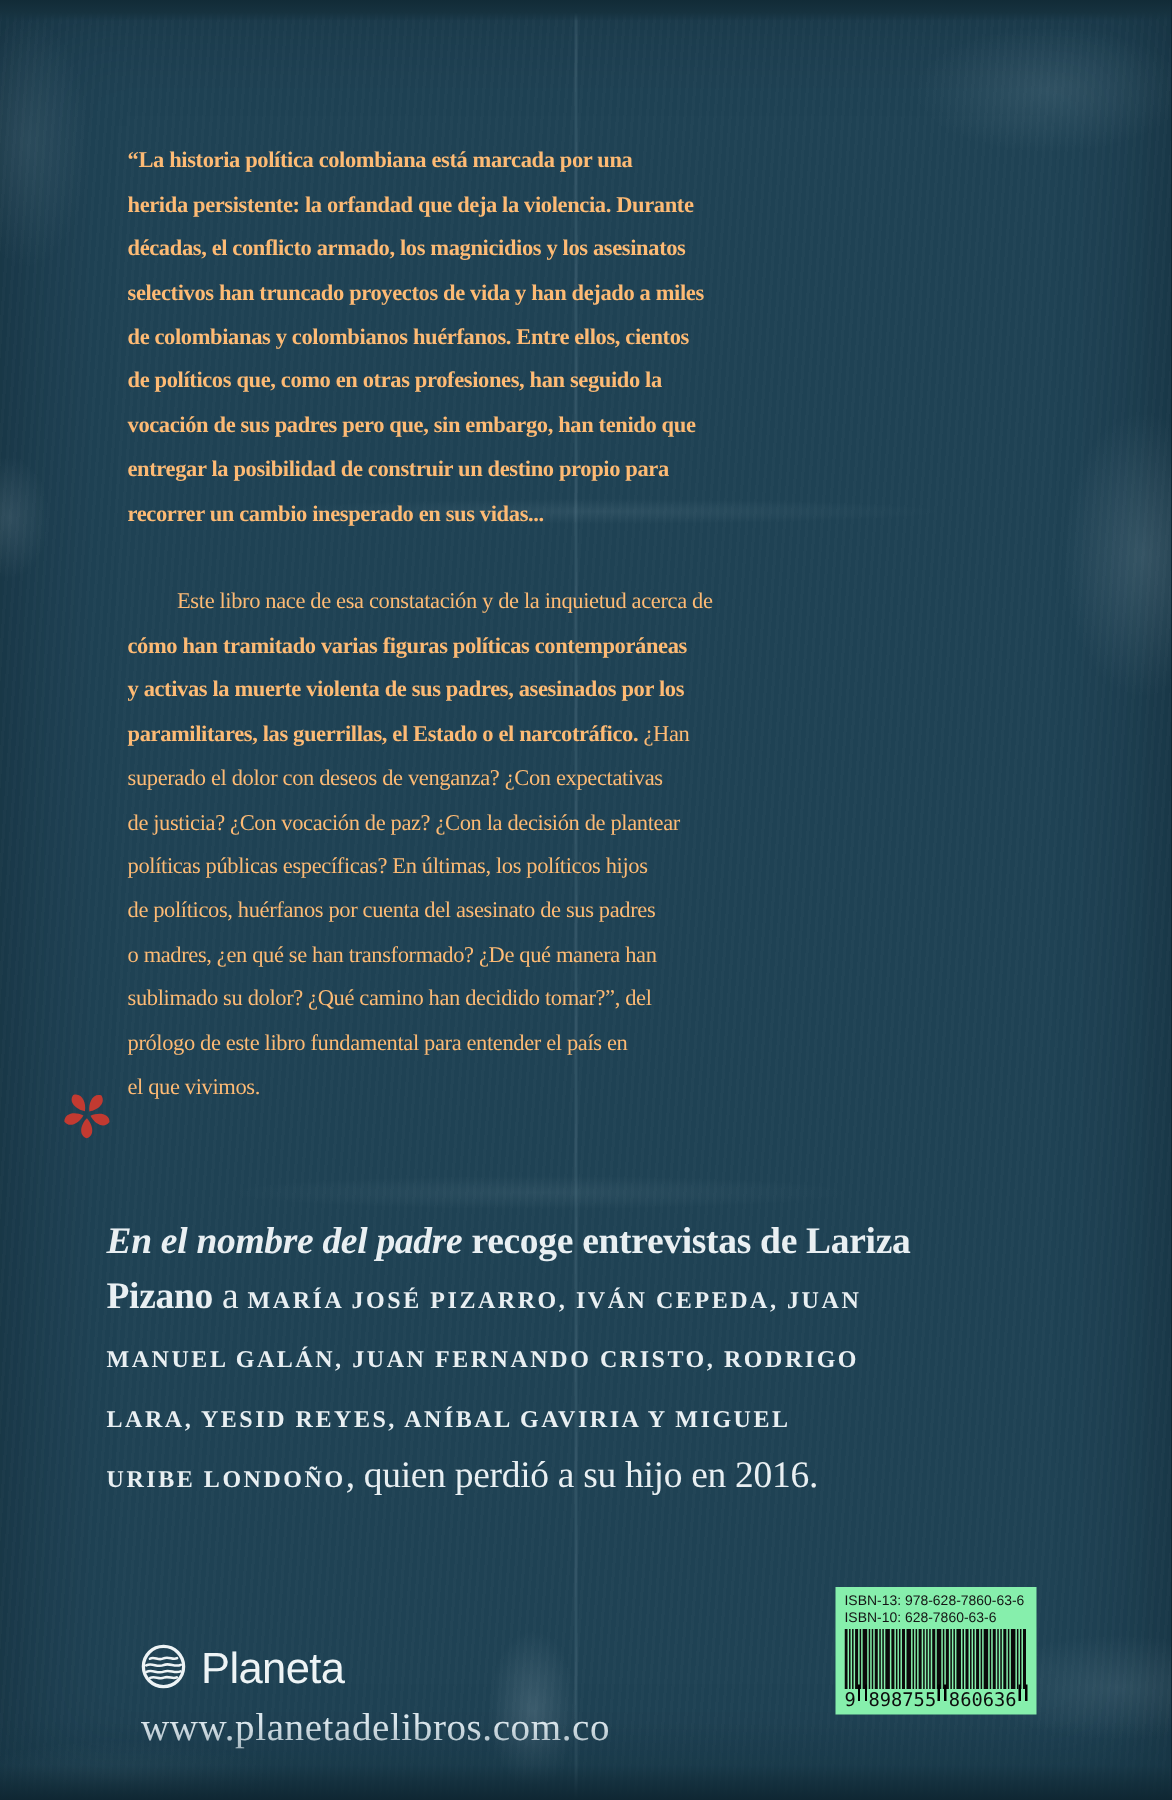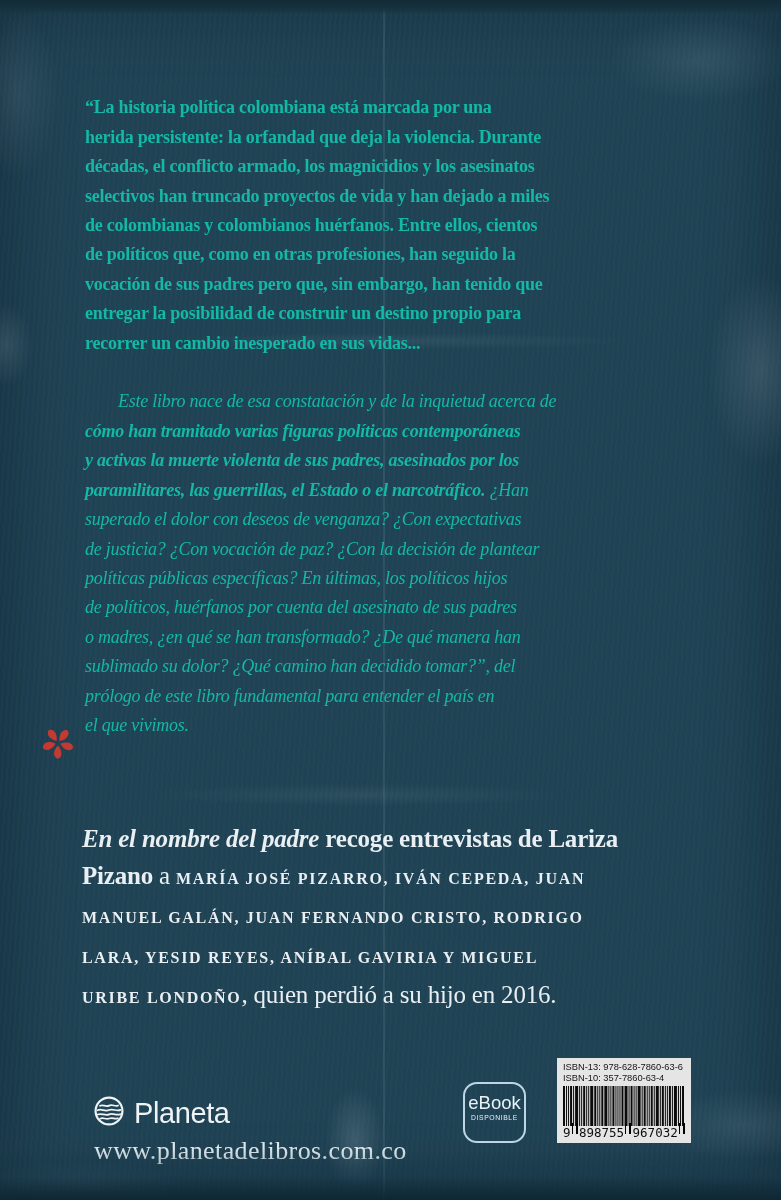--- a/index.html
+++ b/index.html
@@ -24,59 +24,59 @@
       radial-gradient(ellipse 150px 35px at 80px 1185px, rgba(185,212,226,.08), transparent 70%),
       repeating-linear-gradient(94deg, rgba(255,255,255,.016) 0 2px, transparent 2px 5px);
   }
   .crease-v{position:absolute;top:0;left:383px;width:2px;height:1200px;background:rgba(200,224,236,.10);pointer-events:none;}
   .edge-top{position:absolute;top:0;left:0;right:0;height:14px;background:linear-gradient(180deg,#122b37 0%,#16323f 60%,rgba(22,50,63,0) 100%);pointer-events:none;}
   .edge-bottom{position:absolute;bottom:0;left:0;right:0;height:52px;background:linear-gradient(0deg,#0f2733 0%,#16374668 45%,rgba(22,55,70,0) 100%);pointer-events:none;}
 
   
   .quote{
     position:absolute;left:85px;top:64px;width:668px;
-    color:#14b8a6;font-size:18px;line-height:29.4px;letter-spacing:-.25px;
+    color:#fdba74;font-size:15px;line-height:29.4px;letter-spacing:-.25px;
     white-space:pre-line;
   }
   .quote p{margin:0;}
-  .quote p.indent{text-indent:33px;font-style:italic;}
+  .quote p.indent{text-indent:33px;}
   .seg-regular{font-weight:400;}
   .seg-bold{font-weight:700;}
   .seg-italic{font-style:italic;font-weight:700;}
   .seg-caps{font-size:16px;letter-spacing:1.7px;font-weight:700;}
 
   
   .flower{position:absolute;left:37px;top:721px;width:42px;height:42px;}
 
   
   .credits{
     position:absolute;left:67px;top:769px;width:692px;
     color:#e9eff2;font-size:25px;line-height:36.8px;letter-spacing:-.2px;
     white-space:pre-line;
   }
-  .credits p{margin:15px;}
+  .credits p{margin:4px;}
   .tagline{color:#78a3c5;font-weight:700;}
 
   
   .publisher{position:absolute;left:92px;top:1094px;color:#eef4f6;}
   .logo-row{display:flex;align-items:center;gap:8px;}
   .planeta-name{font-family:"Liberation Sans", sans-serif;font-size:29px;letter-spacing:-.4px;color:#eef4f6;}
   .website{font-family:"Liberation Serif", serif;font-size:26px;letter-spacing:.4px;color:#dbe6ec;margin-top:4px;margin-left:2px;}
 
   .ebook{
     position:absolute;left:463px;top:1082px;width:63px;height:61px;box-sizing:border-box;
     border:2.5px solid #bcd6e6;border-radius:14px;text-align:center;padding-top:10px;
     font-family:"Liberation Sans", sans-serif;color:#e9f2f7;
   }
   .ebook-title{font-size:18.5px;line-height:18px;}
   .ebook-sub{font-size:6.8px;letter-spacing:.6px;margin-top:2px;}
 
   .barcode{
     position:absolute;left:557px;top:1058px;width:134px;height:85px;box-sizing:border-box;
-    background:#e5e5e5;padding:4px 6px 3px;color:#141414;
+    background:#86efac;padding:4px 6px 3px;color:#141414;
   }
   .isbn-line{font-family:"Liberation Sans", sans-serif;font-size:9.3px;line-height:10.8px;white-space:nowrap;}
   .bars{display:block;width:121px;height:40px;margin-top:2px;}
   .ean{
     display:flex;justify-content:space-between;align-items:flex-start;margin-top:0px;
     font-family:"DejaVu Sans Mono", monospace;font-size:12.5px;line-height:13px;color:#0d0d0d;
   }
   .ean .guard{width:6px;height:11px;margin-top:-3px;
     background:linear-gradient(90deg,#000 0 1.5px,transparent 1.5px 4.5px,#000 4.5px 6px);}
 </style>
@@ -143,28 +143,24 @@
             <path d="M6 21.8 C10.1 19.7 13.9 23.5 18.2 21.6 C22.4 19.8 25.9 23.2 30 21.4"></path>
             <path d="M8.6 26.1 C11.9 24.3 14.8 27.5 18.3 25.9 C21.7 24.4 24.4 27.3 27.4 25.7"></path>
           </g>
         </svg>
       </span>
       <span class="planeta-name">Planeta</span>
     </div>
     <div class="website">www.planetadelibros.com.co</div>
   </div>
 
-  <div class="ebook">
-    <div class="ebook-title">eBook</div>
-    <div class="ebook-sub">DISPONIBLE</div>
-  </div>
 
   <div class="barcode">
     <div class="isbn-line">ISBN-13: 978-628-7860-63-6</div>
-    <div class="isbn-line">ISBN-10: 357-7860-63-4</div>
+    <div class="isbn-line">ISBN-10: 628-7860-63-6</div>
     <svg class="bars" viewBox="0 0 120 40" preserveAspectRatio="none" aria-hidden="true">
       <g fill="#0b0b0b">
         <rect x="0" width="2" height="40"></rect>
           <rect x="3" width="1" height="40"></rect>
           <rect x="5" width="1" height="40"></rect>
         <rect x="7" width="2" height="40"></rect>
           <rect x="10" width="1" height="40"></rect>
           <rect x="12" width="3" height="40"></rect>
         <rect x="16" width="1" height="40"></rect>
           <rect x="18" width="1" height="40"></rect>
@@ -207,20 +203,20 @@
           <rect x="114" width="1" height="40"></rect>
         <rect x="116" width="1" height="40"></rect>
           <rect x="118" width="2" height="40"></rect>
       </g>
     </svg>
     <div class="ean">
       <span>9</span>
       <span class="guard"></span>
       <span>898755</span>
       <span class="guard"></span>
-      <span>967032</span>
+      <span>860636</span>
       <span class="guard"></span>
     </div>
   </div>
 
   <div class="edge-top"></div>
   <div class="edge-bottom"></div>
 </div>
 
 </body></html>

